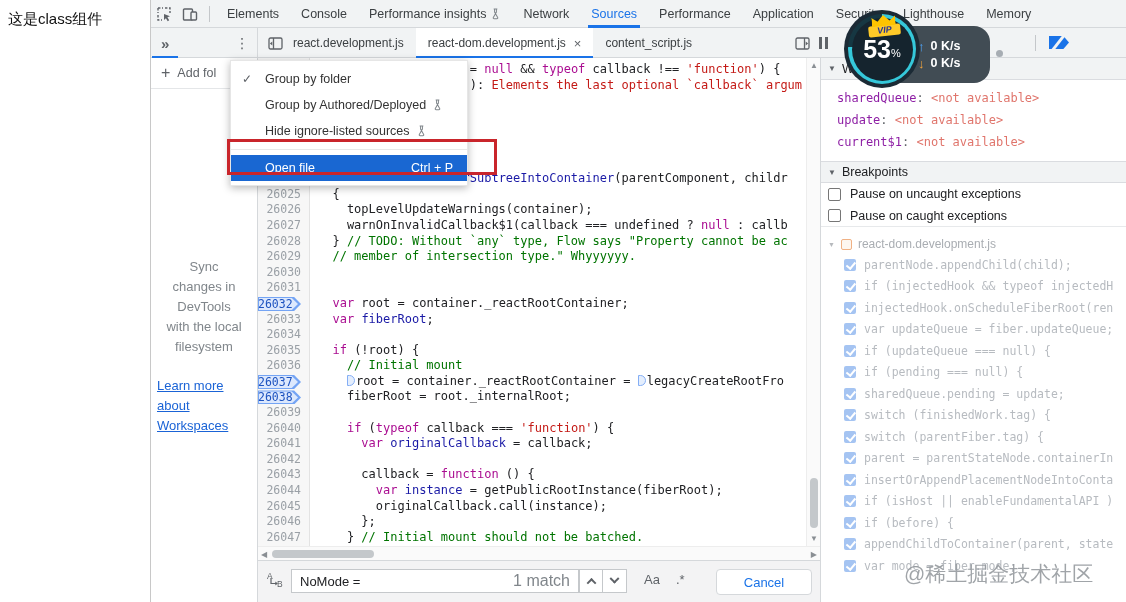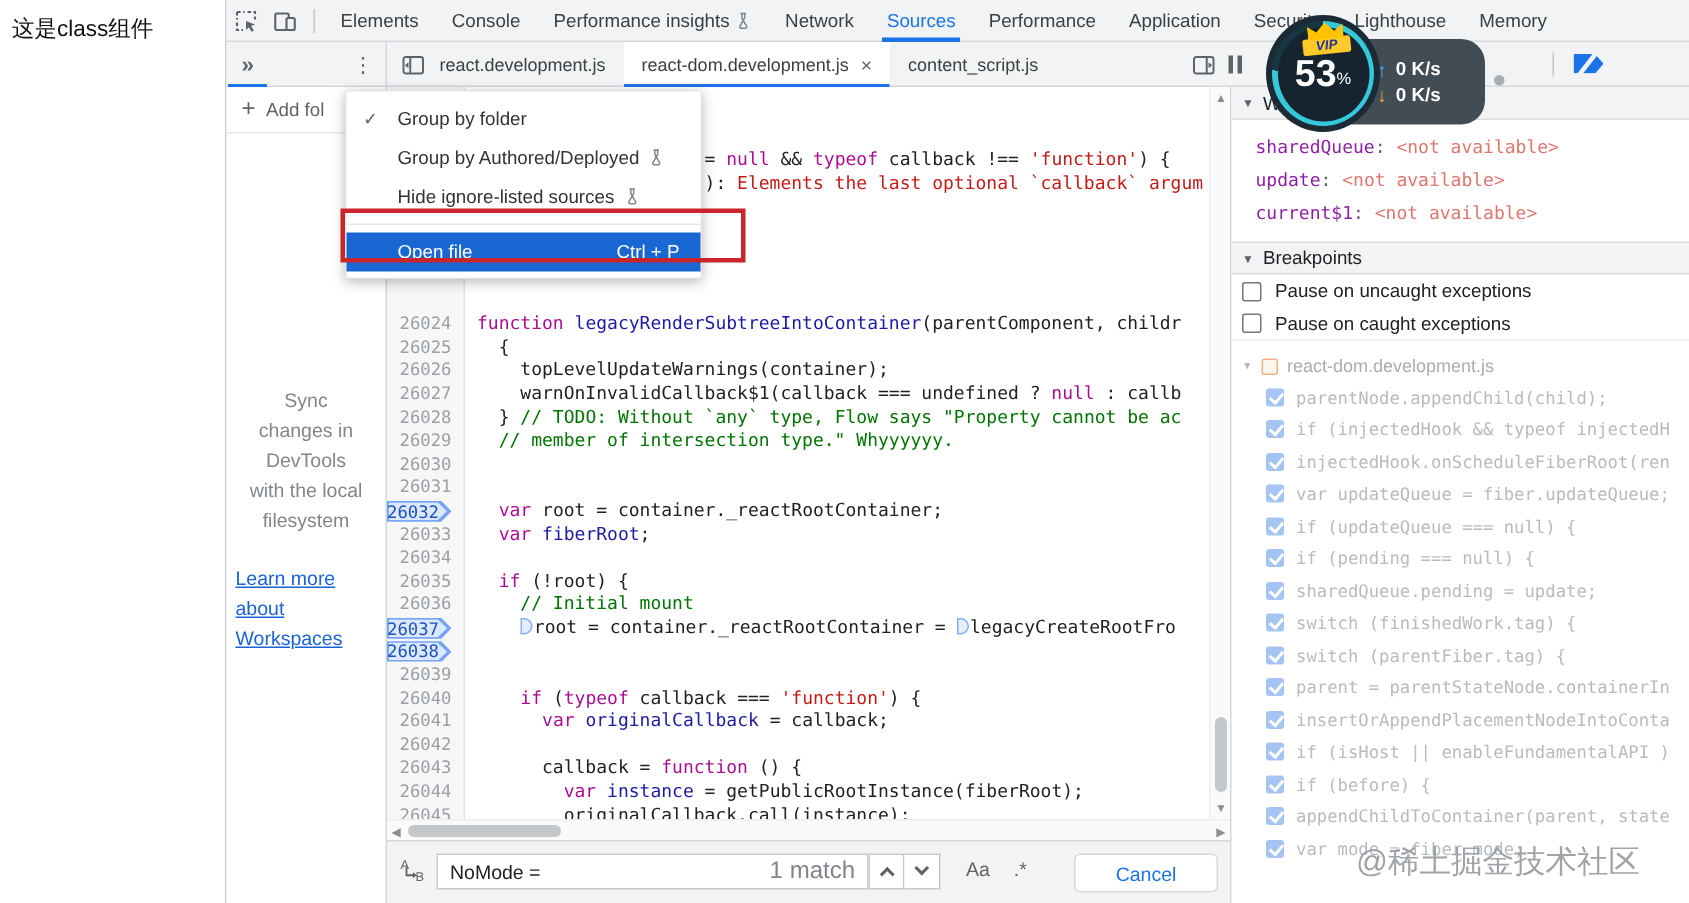--- a/index.html
+++ b/index.html
@@ -47,21 +47,21 @@
   .addfolder { height:31px; border-bottom:1px solid #e4e6e8; display:flex; align-items:center; padding-left:10px;
                color:#5f6368; font-size:12.5px; cursor:pointer; white-space:nowrap; overflow:hidden; }
   .addfolder .plus { font-size:16px; margin-right:7px; color:#5f6368; }
   .sync { margin-top:168px; padding:0 13px; text-align:center; color:#80868b; font-size:13px; line-height:20px; }
   .wslinks { margin-top:19px; padding:0 6px; text-align:left; font-size:13px; line-height:20px; }
   .wslinks a { color:#1a63d6; text-decoration:underline; cursor:pointer; }
 
   
   .editor { position:absolute; left:258px; top:58px; width:562px; height:502px; background:#fff; overflow:hidden; }
   .gutter-bg { position:absolute; left:0; top:0; width:52px; height:488px; background:#f7f7f7; border-right:1px solid #e3e3e3; }
-  .code-rows { position:absolute; left:0; top:4px; right:14px;margin-top:37px; }
+  .code-rows { position:absolute; left:0; top:4px; right:14px; }
   .crow { display:flex; height:15.6px; line-height:15.6px; font-family:"DejaVu Sans Mono","Liberation Mono",monospace; font-size:12px; white-space:pre; }
   .gut { width:52px; flex:none; text-align:right; padding-right:9px; color:#9aa0a6; font-size:11.5px; cursor:pointer; }
   .codetxt { padding-left:8px; overflow:hidden; }
   .tk-kw { color:#aa0d91; } .tk-str { color:#c41a16; } .tk-cmt { color:#007400; } .tk-def { color:#1a1aa6; } .tk-pl { color:#202124; }
   .dmk { display:inline-block; width:8px; height:11px; background:#e4eefd; border:1px solid #84aef5; border-radius:0 6px 6px 0; vertical-align:-1px; margin-right:1px; }
   .chip { position:relative; display:block; height:14px; margin-top:1px; cursor:pointer; }
   .chip .o { position:absolute; inset:0; background:#74a4f4; clip-path:polygon(0 0,84% 0,100% 50%,84% 100%,0 100%); }
   .chip .i { position:absolute; inset:1px 3px 1px 1px; background:#dce8fd; clip-path:polygon(0 0,84% 0,100% 50%,84% 100%,0 100%); }
   .chip .t { position:relative; display:block; text-align:right; padding-right:11px; color:#1d53c0; font-size:11.5px; line-height:14px; }
   .vscroll { position:absolute; right:0; top:0; width:14px; height:488px; background:#fafafa; border-left:1px solid #ededed; }
@@ -265,21 +265,21 @@
         <div class="crow"><div class="gut">26028</div><div class="codetxt"><span class="tk-pl">  } </span><span class="tk-cmt">// TODO: Without `any` type, Flow says "Property cannot be ac</span></div></div>
         <div class="crow"><div class="gut">26029</div><div class="codetxt"><span class="tk-cmt">  // member of intersection type." Whyyyyyy.</span></div></div>
         <div class="crow"><div class="gut">26030</div><div class="codetxt"></div></div>
         <div class="crow"><div class="gut">26031</div><div class="codetxt"></div></div>
         <div class="crow"><div class="gut"><span class="chip"><span class="o"></span><span class="i"></span><span class="t">26032</span></span></div><div class="codetxt"><span class="tk-pl">  </span><span class="tk-kw">var</span><span class="tk-pl"> root = container._reactRootContainer;</span></div></div>
         <div class="crow"><div class="gut">26033</div><div class="codetxt"><span class="tk-pl">  </span><span class="tk-kw">var</span><span class="tk-pl"> </span><span class="tk-def">fiberRoot</span><span class="tk-pl">;</span></div></div>
         <div class="crow"><div class="gut">26034</div><div class="codetxt"></div></div>
         <div class="crow"><div class="gut">26035</div><div class="codetxt"><span class="tk-pl">  </span><span class="tk-kw">if</span><span class="tk-pl"> (!root) {</span></div></div>
         <div class="crow"><div class="gut">26036</div><div class="codetxt"><span class="tk-cmt">    // Initial mount</span></div></div>
         <div class="crow"><div class="gut"><span class="chip"><span class="o"></span><span class="i"></span><span class="t">26037</span></span></div><div class="codetxt"><span class="tk-pl">    </span><span class="dmk"></span><span class="tk-pl">root = container._reactRootContainer = </span><span class="dmk"></span><span class="tk-pl">legacyCreateRootFro</span></div></div>
-        <div class="crow"><div class="gut"><span class="chip"><span class="o"></span><span class="i"></span><span class="t">26038</span></span></div></div>
+        <div class="crow"><div class="gut"><span class="chip"><span class="o"></span><span class="i"></span><span class="t">26038</span></span></div><div class="codetxt"><span class="tk-pl">    fiberRoot = root._internalRoot;</span></div></div>
         <div class="crow"><div class="gut">26039</div><div class="codetxt"></div></div>
         <div class="crow"><div class="gut">26040</div><div class="codetxt"><span class="tk-pl">    </span><span class="tk-kw">if</span><span class="tk-pl"> (</span><span class="tk-kw">typeof</span><span class="tk-pl"> callback === </span><span class="tk-str">'function'</span><span class="tk-pl">) {</span></div></div>
         <div class="crow"><div class="gut">26041</div><div class="codetxt"><span class="tk-pl">      </span><span class="tk-kw">var</span><span class="tk-pl"> </span><span class="tk-def">originalCallback</span><span class="tk-pl"> = callback;</span></div></div>
         <div class="crow"><div class="gut">26042</div><div class="codetxt"></div></div>
         <div class="crow"><div class="gut">26043</div><div class="codetxt"><span class="tk-pl">      callback = </span><span class="tk-kw">function</span><span class="tk-pl"> () {</span></div></div>
         <div class="crow"><div class="gut">26044</div><div class="codetxt"><span class="tk-pl">        </span><span class="tk-kw">var</span><span class="tk-pl"> </span><span class="tk-def">instance</span><span class="tk-pl"> = getPublicRootInstance(fiberRoot);</span></div></div>
         <div class="crow"><div class="gut">26045</div><div class="codetxt"><span class="tk-pl">        originalCallback.call(instance);</span></div></div>
         <div class="crow"><div class="gut">26046</div><div class="codetxt"><span class="tk-pl">      };</span></div></div>
         <div class="crow"><div class="gut">26047</div><div class="codetxt"><span class="tk-pl">    } </span><span class="tk-cmt">// Initial mount should not be batched.</span></div></div>
       </div>

